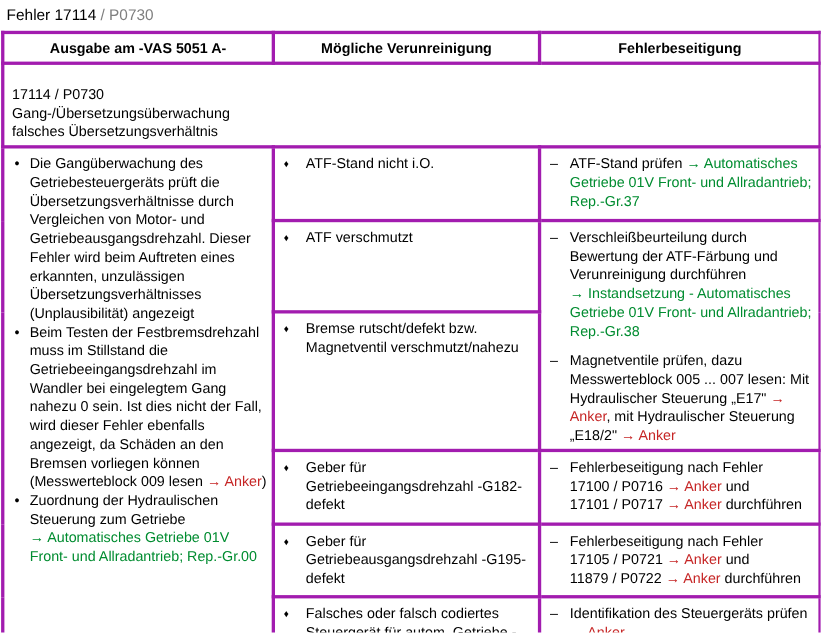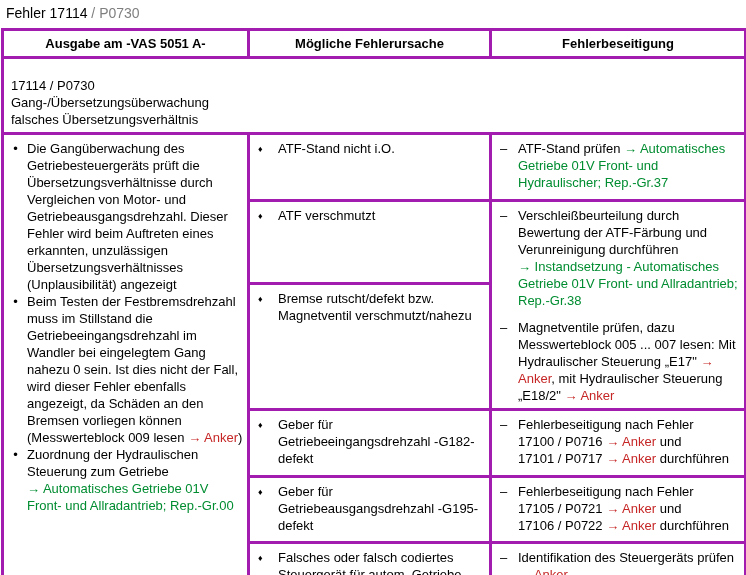--- a/index.html
+++ b/index.html
@@ -56,21 +56,21 @@
 
 <table class="fault-table">
   <colgroup>
       <col class="c1">
       <col class="c2">
       <col class="c3">
     </colgroup>
   <thead>
     <tr>
       <th>Ausgabe am -VAS 5051 A-</th>
-      <th>Mögliche Fehlerursache</th>
+      <th>Mögliche Verunreinigung</th>
       <th>Fehlerbeseitigung</th>
     </tr>
   </thead>
   <tbody>
     <tr class="fault-row">
       <td colspan="3">
         <div class="fline">17114 / P0730</div>
         <div class="fline">Gang-/Übersetzungsüberwachung</div>
         <div class="fline">falsches Übersetzungsverhältnis</div>
       </td>
@@ -92,21 +92,21 @@
       </td>
       <td class="cause-cell">
         <div class="item">
           <span class="marker mk-diamond">♦</span>
           <div class="itext">ATF-Stand nicht i.O.</div>
         </div>
       </td>
       <td class="remedy-cell">
         <div class="item">
           <span class="marker mk-dash">–</span>
-          <div class="itext"><span>ATF-Stand prüfen </span><span class="c-g">→ Automatisches Getriebe 01V Front- und Hydraulischer; Rep.-Gr.37</span></div>
+          <div class="itext"><span>ATF-Stand prüfen </span><span class="c-g">→ Automatisches Getriebe 01V Front- und Allradantrieb; Rep.-Gr.37</span></div>
         </div>
       </td>
     </tr>
     <tr class="row-h2">
       <td class="cause-cell">
         <div class="item">
           <span class="marker mk-diamond">♦</span>
           <div class="itext">ATF verschmutzt</div>
         </div>
       </td>
@@ -146,21 +146,21 @@
     <tr class="row-h5">
       <td class="cause-cell">
         <div class="item">
           <span class="marker mk-diamond">♦</span>
           <div class="itext">Geber für Getriebeausgangsdrehzahl -G195- defekt</div>
         </div>
       </td>
       <td class="remedy-cell">
         <div class="item">
           <span class="marker mk-dash">–</span>
-          <div class="itext"><span>Fehlerbeseitigung nach Fehler</span><br><span>17105 / P0721 </span><span class="c-r">→ Anker</span><span> und</span><br><span>17106 / P0722 </span><span class="c-r">→ Anker</span><span> durchführen</span></div>
+          <div class="itext"><span>Fehlerbeseitigung nach Fehler</span><br><span>17105 / P0721 </span><span class="c-r">→ Anker</span><span> und</span><br><span>11879 / P0722 </span><span class="c-r">→ Anker</span><span> durchführen</span></div>
         </div>
       </td>
     </tr>
     <tr class="row-h6">
       <td class="cause-cell">
         <div class="item">
           <span class="marker mk-diamond">♦</span>
           <div class="itext">Falsches oder falsch codiertes Steuergerät für autom. Getriebe -J217-</div>
         </div>
       </td>

